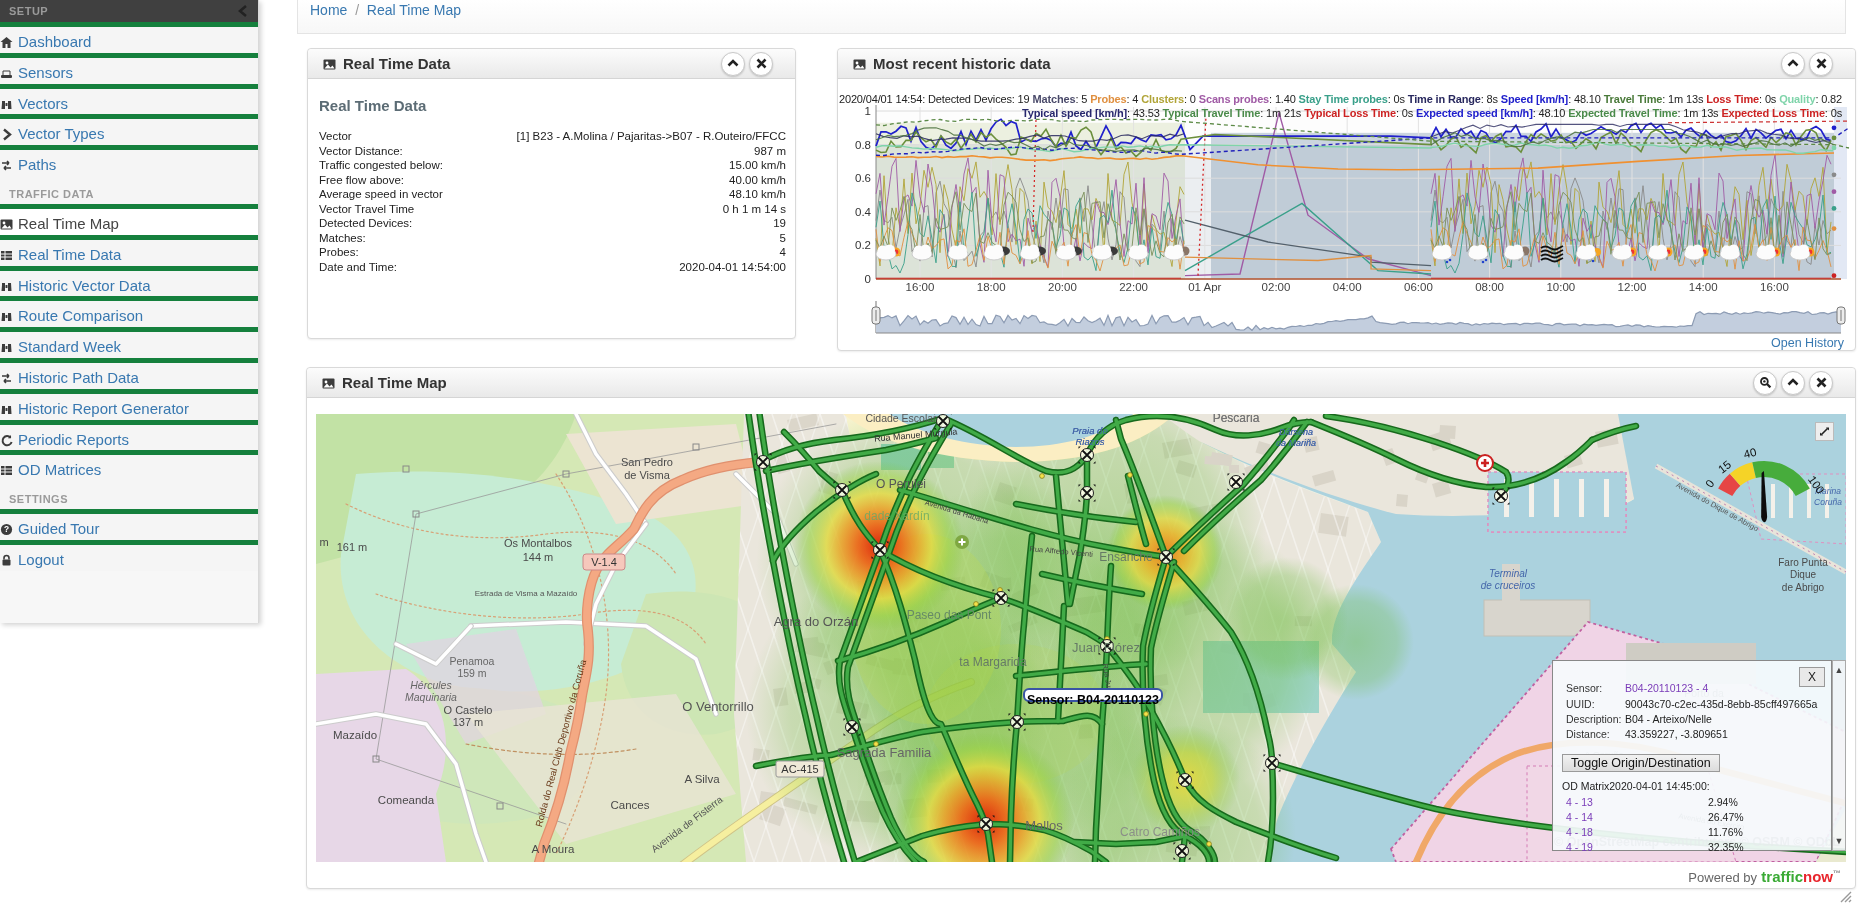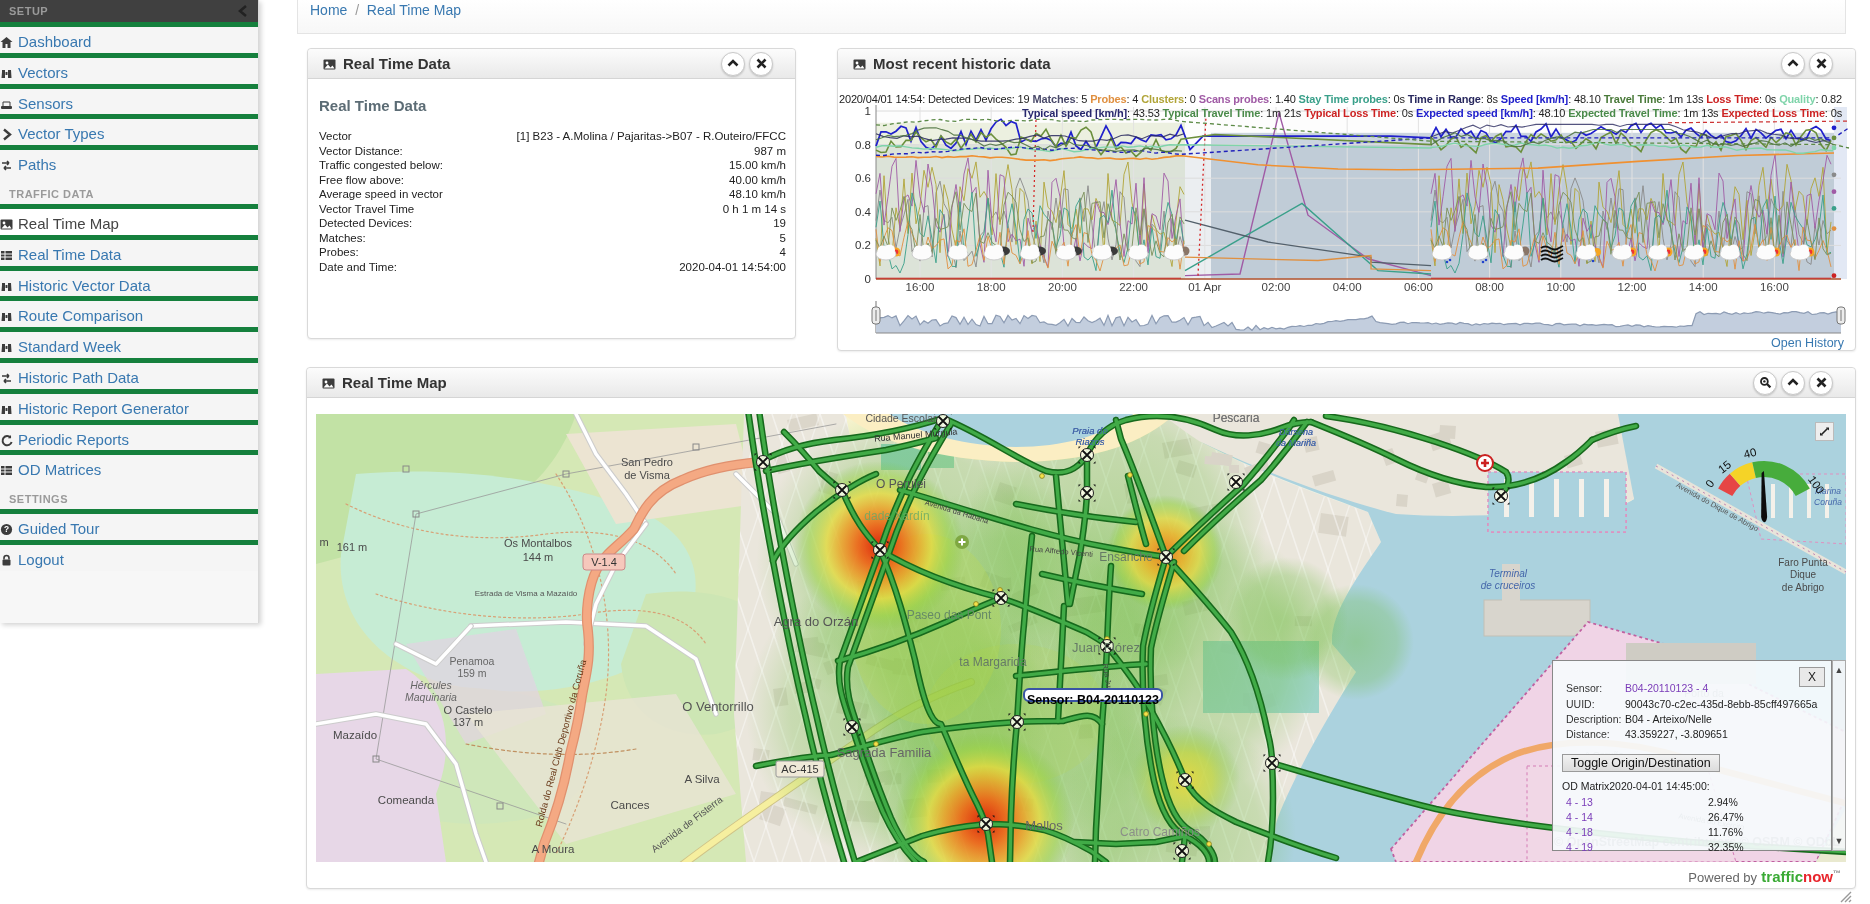--- a/index.html
+++ b/index.html
@@ -51,26 +51,26 @@
 .tnow{font-size:15px;font-weight:bold}
 </style></head><body>
 <div id="sidebar">
 <div class="sb-head">SETUP<svg width="10" height="12" viewBox="0 0 10 12" style="position:absolute;right:10px;top:5px">
         <path d="M8 1L2 6l6 5" stroke="#222" stroke-width="2.6" fill="none"></path>
       </svg></div>
 <div class="sb-item"><svg width="13" height="13" viewBox="0 0 13 13">
         <path d="M6.5 1L0.5 6h2v6h3V8h2v4h3V6h2z" fill="#3c3c3c"></path>
       </svg>Dashboard</div>
 <div class="sb-item"><svg width="13" height="13" viewBox="0 0 13 13">
-        <path d="M2 3h3v8H1.5l.5-6zM8 3h3l.5 8H8zM5.5 5h2v3h-2z" fill="#3c3c3c"></path>
-      </svg>Vectors</div>
-<div class="sb-item"><svg width="13" height="13" viewBox="0 0 13 13">
         <rect x="1" y="8" width="11" height="3" rx="1" fill="#3c3c3c"></rect>
         <path d="M3 8V4h7v4" stroke="#3c3c3c" fill="none"></path>
       </svg>Sensors</div>
+<div class="sb-item"><svg width="13" height="13" viewBox="0 0 13 13">
+        <path d="M2 3h3v8H1.5l.5-6zM8 3h3l.5 8H8zM5.5 5h2v3h-2z" fill="#3c3c3c"></path>
+      </svg>Vectors</div>
 <div class="sb-item"><svg width="13" height="13" viewBox="0 0 13 13">
         <path d="M4 1.5L10 6.5L4 11.5" stroke="#3c3c3c" stroke-width="2.4" fill="none"></path>
       </svg>Vector Types</div>
 <div class="sb-item"><svg width="13" height="13" viewBox="0 0 13 13">
         <path d="M2 4h7M9 4l-2-2M9 4l-2 2M11 9H4M4 9l2-2M4 9l2 2" stroke="#3c3c3c" stroke-width="1.6" fill="none"></path>
       </svg>Paths</div>
 <div class="sb-head mid">TRAFFIC DATA</div>
 <div class="sb-item active"><svg width="13" height="13" viewBox="0 0 13 13">
         <rect x="0.5" y="1.5" width="12" height="10" rx="1" fill="#3c3c3c"></rect>
         <circle cx="4" cy="5" r="1.4" fill="#fff"></circle>

